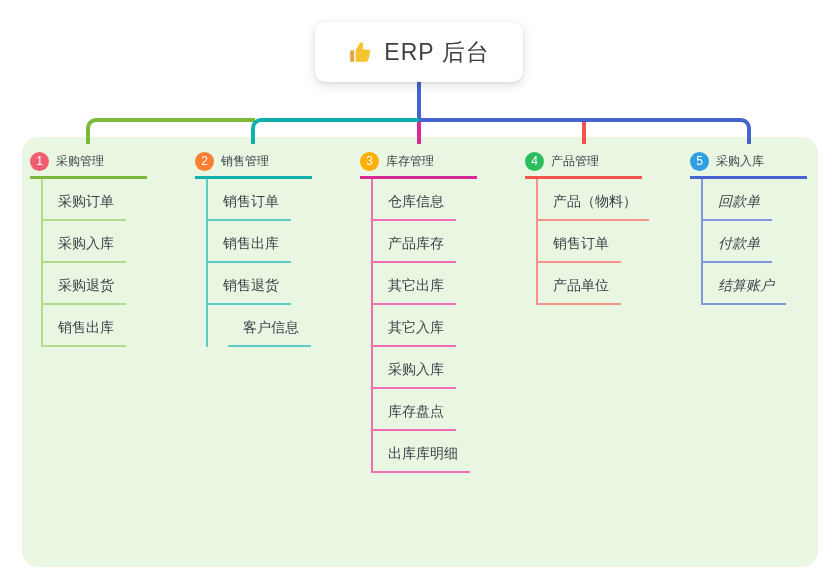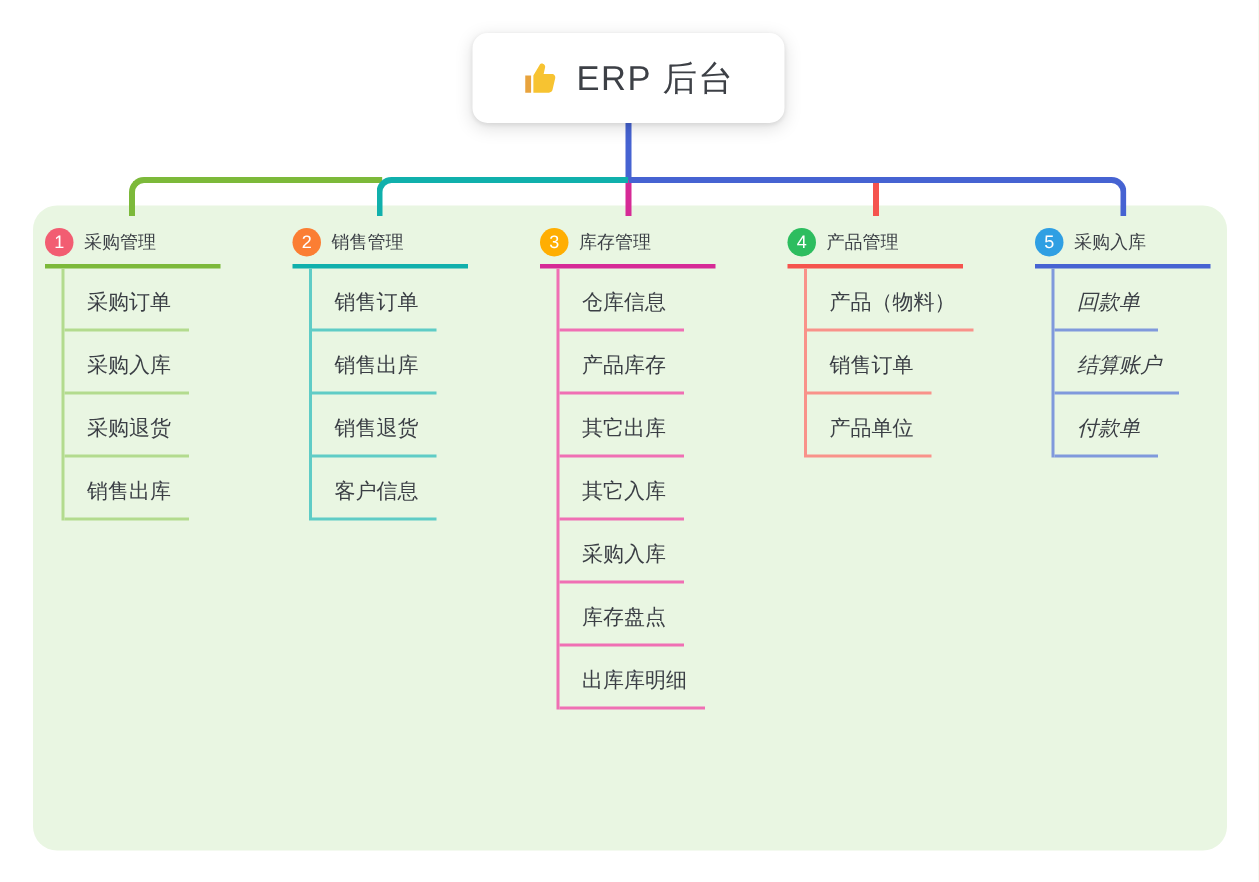--- a/index.html
+++ b/index.html
@@ -159,21 +159,21 @@
           <div class="child">
             <span class="child-label" style="border-bottom-color: rgb(95, 204, 198);">销售订单</span>
           </div>
           <div class="child">
             <span class="child-label" style="border-bottom-color: rgb(95, 204, 198);">销售出库</span>
           </div>
           <div class="child">
             <span class="child-label" style="border-bottom-color: rgb(95, 204, 198);">销售退货</span>
           </div>
           <div class="child">
-            <span class="child-label" style="border-bottom-color: rgb(95, 204, 198);">客户信息</span>
+            <span class="child-label" style="border-bottom-color: rgb(95, 204, 198); margin-left: 20px;">客户信息</span>
           </div>
         </div>
   </div>
 
   <div class="branch" style="left: 360px;">
     <div class="branch-header">
       <span class="badge" style="background: rgb(255, 174, 2);">3</span>
       <span class="branch-label">库存管理</span>
     </div>
     <div class="branch-underline" style="border-bottom-color: rgb(214, 42, 150);"></div>
@@ -225,21 +225,21 @@
     <div class="branch-header">
       <span class="badge" style="background: rgb(47, 159, 227);">5</span>
       <span class="branch-label">采购入库</span>
     </div>
     <div class="branch-underline" style="border-bottom-color: rgb(70, 99, 210);"></div>
     <div class="children" style="border-left-color: rgb(128, 153, 220); font-style: italic;">
           <div class="child">
             <span class="child-label" style="border-bottom-color: rgb(128, 153, 220);">回款单</span>
           </div>
           <div class="child">
+            <span class="child-label" style="border-bottom-color: rgb(128, 153, 220);">付款单</span>
+          </div>
+          <div class="child">
             <span class="child-label" style="border-bottom-color: rgb(128, 153, 220);">结算账户</span>
-          </div>
-          <div class="child">
-            <span class="child-label" style="border-bottom-color: rgb(128, 153, 220);">付款单</span>
           </div>
         </div>
   </div>
 </div>
 </div>
 
 </body></html>

